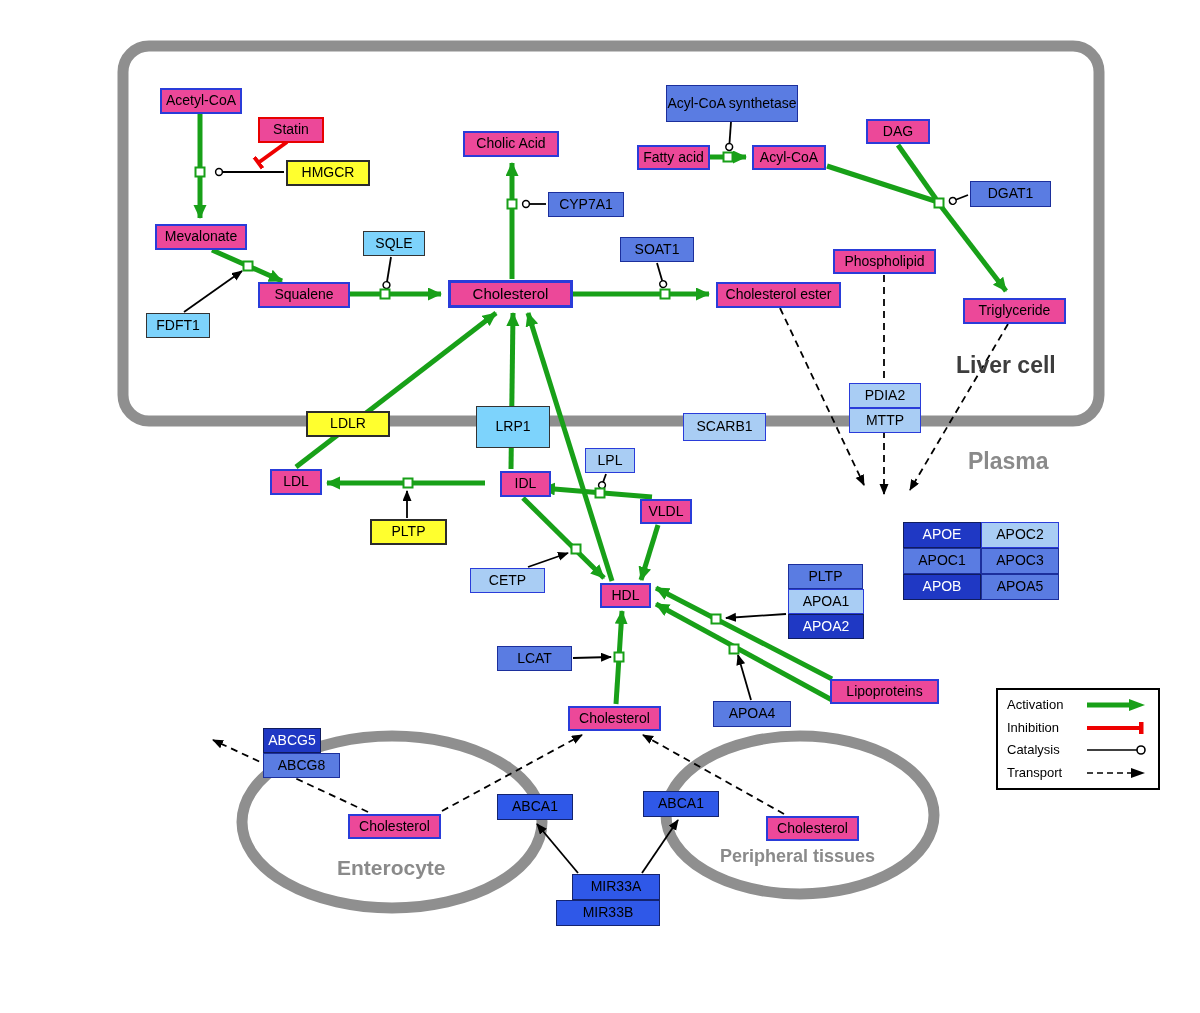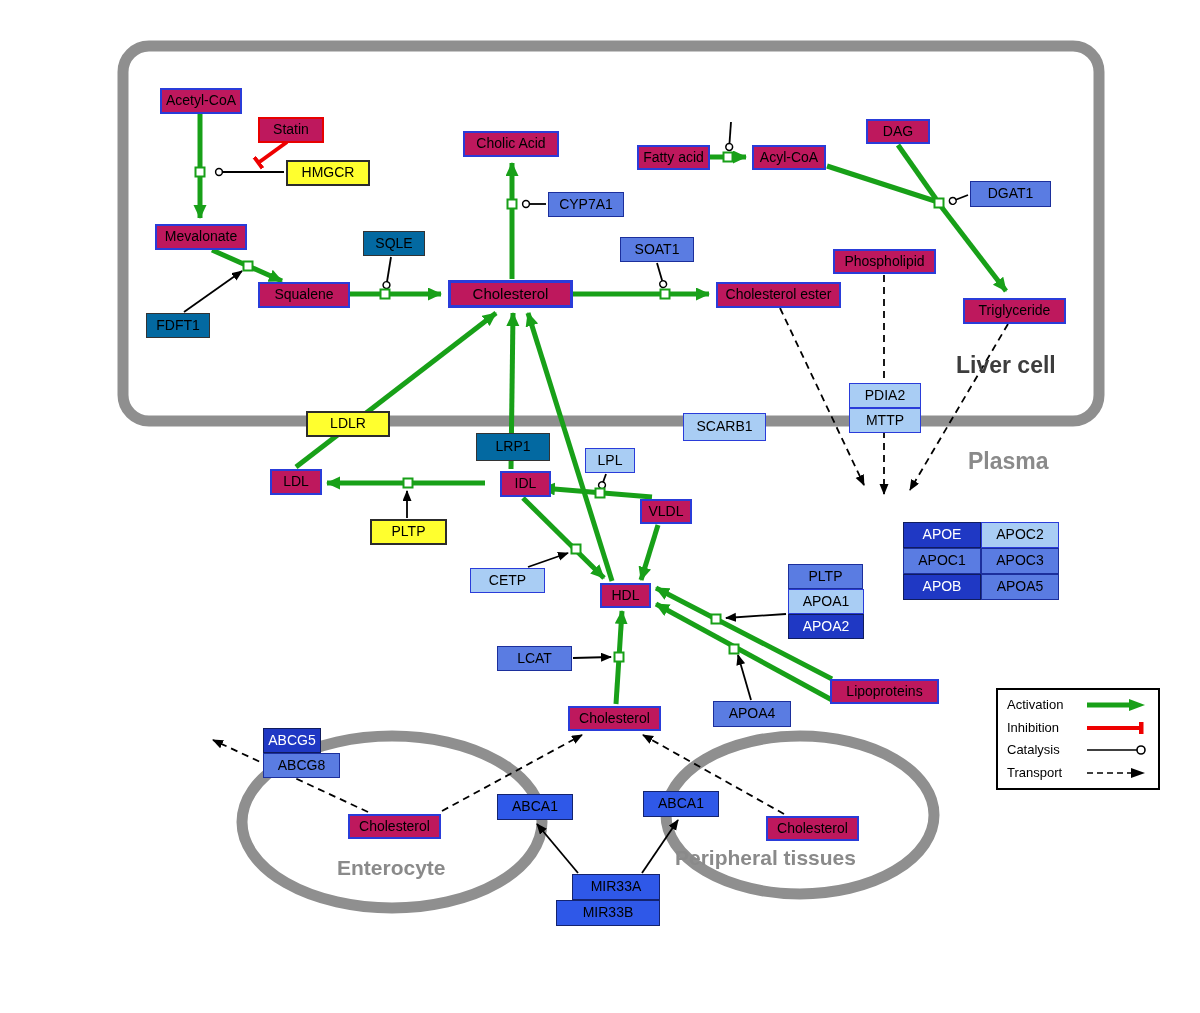--- a/index.html
+++ b/index.html
@@ -1,25 +1,25 @@
 <!DOCTYPE html>
 <html><head>
 <meta charset="utf-8">
 <style>
   *{margin:0;padding:0;box-sizing:border-box}
   html,body{background:#fff}
   body{font-family:"Liberation Sans",sans-serif}
   #canvas{position:relative;width:1200px;height:1013px;background:#fff;overflow:hidden}
   #edges{position:absolute;left:0;top:0}
   .node{position:absolute;display:flex;align-items:center;justify-content:center;text-align:center;
-        font-size:14px;line-height:1.12;background:#be185d;border:2px solid #2a3cd9;color:#000}
+        font-size:14px;line-height:1.12;background:#ec4899;border:2px solid #2a3cd9;color:#000}
   .main{border-width:3px;font-size:15px}
   .statin{border-color:#e80000}
   .y{background:#ffff2e;border-color:#2c2c2c}
-  .py{background:#0369a1;border-color:#333;border-width:1.5px}
+  .py{background:#7dd3fc;border-color:#333;border-width:1.5px}
   .bl{background:#a9cdf4;border-color:#2a3cd9;border-width:1.5px}
   .bm{background:#5a7ce2;border-color:#1c2f9c;border-width:1.5px}
   .bs{background:#2f58e8;border-color:#14236e;border-width:1.5px}
   .bd{background:#1f38c4;border-color:#101c5e;border-width:1.5px;color:#fff}
   .clabel{position:absolute;font-weight:bold;color:#8a8a8a}
   .legend{position:absolute;left:996px;top:688px;width:164px;height:102px;background:#fff;
           border:2px solid #000;padding:7px 9px;display:flex;flex-direction:column;justify-content:space-between}
   .lrow{display:flex;justify-content:space-between;font-size:13px;color:#000}
   .lrow svg{flex:0 0 auto}
 </style>
@@ -120,45 +120,46 @@
     <rect x="571.5" y="544.5" width="9" height="9"></rect>
     <rect x="711.5" y="614.5" width="9" height="9"></rect>
     <rect x="729.5" y="644.5" width="9" height="9"></rect>
     <rect x="614.5" y="652.5" width="9" height="9"></rect>
   </g>
 </svg>
 
 <div class="clabel" style="left:956px;top:352px;font-size:23px;color:#3d3d3d">Liver cell</div>
 <div class="clabel" style="left:968px;top:448px;font-size:23px">Plasma</div>
 <div class="clabel" style="left:337px;top:856px;font-size:21px">Enterocyte</div>
-<div class="clabel" style="left:675px;top:846px;font-size:21px">Peripheral tissues</div>
+<div class="clabel" style="left:720px;top:846px;font-size:18px">Peripheral tissues</div>
 
 <div class="node" style="left:160px;top:88px;width:82px;height:26px">Acetyl-CoA</div>
 <div class="node statin" style="left:258px;top:117px;width:66px;height:26px">Statin</div>
 <div class="node y" style="left:286px;top:160px;width:84px;height:26px">HMGCR</div>
 <div class="node" style="left:155px;top:224px;width:92px;height:26px">Mevalonate</div>
 <div class="node py" style="left:363px;top:231px;width:62px;height:25px">SQLE</div>
 <div class="node py" style="left:146px;top:313px;width:64px;height:25px">FDFT1</div>
 <div class="node" style="left:258px;top:282px;width:92px;height:26px">Squalene</div>
 <div class="node main" style="left:448px;top:280px;width:125px;height:28px">Cholesterol</div>
 <div class="node" style="left:463px;top:131px;width:96px;height:26px">Cholic Acid</div>
 <div class="node bm" style="left:548px;top:192px;width:76px;height:25px">CYP7A1</div>
+<div class="node bm" style="left:666px;top:85px;width:132px;height:37px">Acyl-CoA synthetase</div>
 <div class="node" style="left:637px;top:145px;width:73px;height:25px">Fatty acid</div>
 <div class="node" style="left:752px;top:145px;width:74px;height:25px">Acyl-CoA</div>
 <div class="node" style="left:866px;top:119px;width:64px;height:25px">DAG</div>
 <div class="node bm" style="left:970px;top:181px;width:81px;height:26px">DGAT1</div>
 <div class="node bm" style="left:620px;top:237px;width:74px;height:25px">SOAT1</div>
 <div class="node" style="left:716px;top:282px;width:125px;height:26px">Cholesterol ester</div>
 <div class="node" style="left:833px;top:249px;width:103px;height:25px">Phospholipid</div>
 <div class="node" style="left:963px;top:298px;width:103px;height:26px">Triglyceride</div>
 <div class="node bl" style="left:849px;top:383px;width:72px;height:25px">PDIA2</div>
 <div class="node bl" style="left:849px;top:408px;width:72px;height:25px">MTTP</div>
 
 <div class="node y" style="left:306px;top:411px;width:84px;height:26px">LDLR</div>
-<div class="node py" style="left:476px;top:433px;width:74px;height:28px">LRP1</div>
+<div class="node py" style="left:476px;top:406px;width:74px;height:42px">LRP1</div>
 <div class="node bl" style="left:683px;top:413px;width:83px;height:28px">SCARB1</div>
 
 <div class="node" style="left:270px;top:469px;width:52px;height:26px">LDL</div>
 <div class="node" style="left:500px;top:471px;width:51px;height:26px">IDL</div>
 <div class="node bl" style="left:585px;top:448px;width:50px;height:25px">LPL</div>
 <div class="node" style="left:640px;top:499px;width:52px;height:25px">VLDL</div>
 <div class="node y" style="left:370px;top:519px;width:77px;height:26px">PLTP</div>
 <div class="node bl" style="left:470px;top:568px;width:75px;height:25px">CETP</div>
 <div class="node" style="left:600px;top:583px;width:51px;height:25px">HDL</div>
 <div class="node bm" style="left:788px;top:564px;width:75px;height:25px">PLTP</div>

